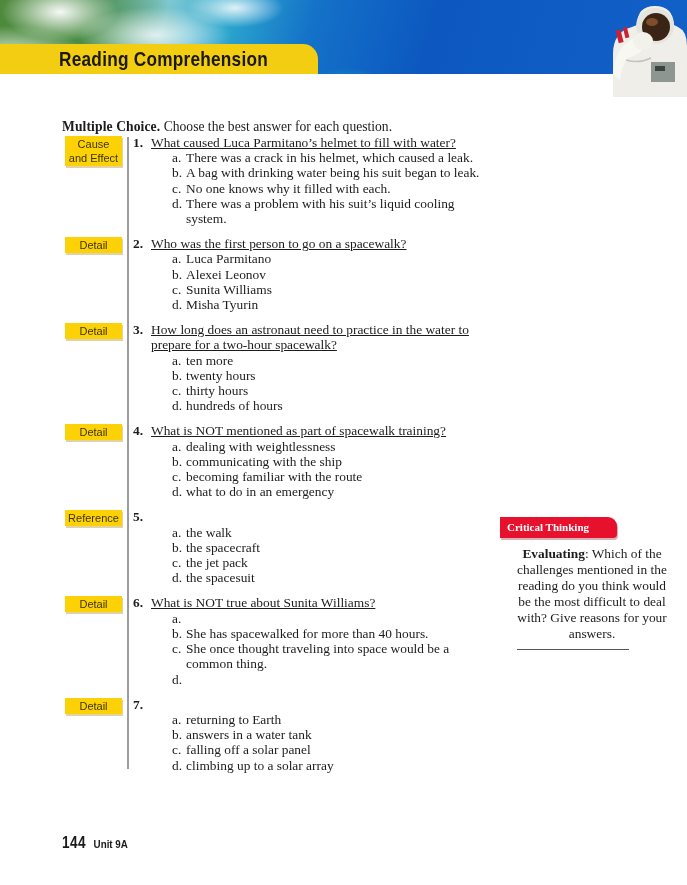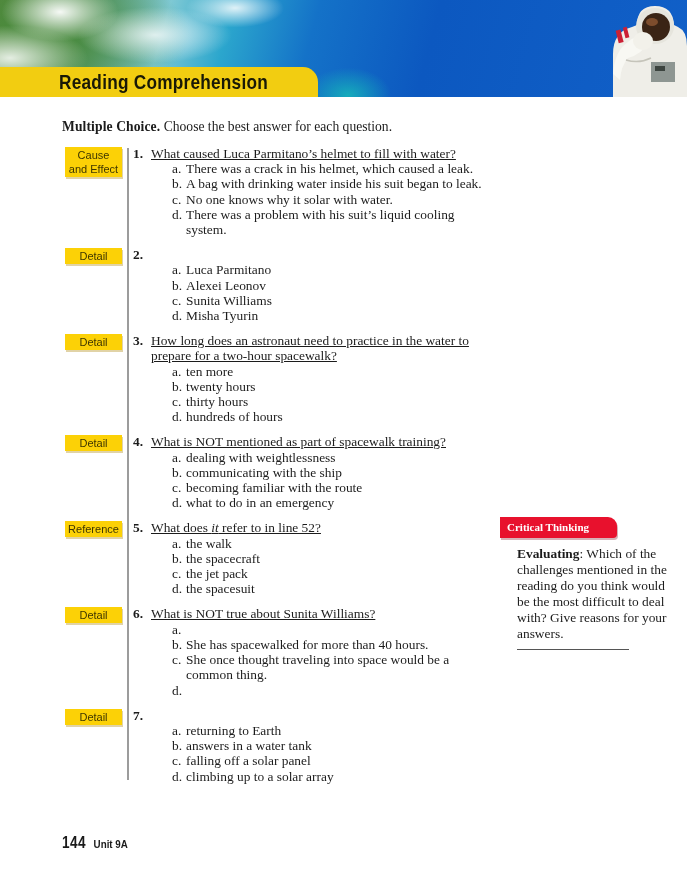--- a/index.html
+++ b/index.html
@@ -4,21 +4,21 @@
 <style>
   * { margin:0; padding:0; box-sizing:border-box; }
   html,body { background:#e9e9e9; }
   .page {
     position:relative; width:687px; height:885px; margin:0 auto;
     background:#ffffff; overflow:hidden;
     font-family:"Liberation Serif", serif; color:#1c1c1c;
   }
 
   
-  .hero { position:absolute; top:0; left:0; width:687px; height:97px; }
+  .hero { position:absolute; top:0; left:0; width:687px; height:74px; }
   .earth {
     position:absolute; inset:0;
     background:
       radial-gradient(ellipse 90px 45px at 60px 12px, rgba(255,255,255,.95), rgba(255,255,255,0) 65%),
       radial-gradient(ellipse 120px 50px at 10px 58px, rgba(255,255,255,.85), rgba(255,255,255,0) 65%),
       radial-gradient(ellipse 110px 40px at 155px 35px, rgba(250,253,255,.8), rgba(255,255,255,0) 70%),
       radial-gradient(ellipse 70px 28px at 235px 8px, rgba(255,255,255,.85), rgba(255,255,255,0) 70%),
       radial-gradient(ellipse 60px 38px at 348px 95px, rgba(22,178,186,.9), rgba(22,178,186,0) 72%),
       radial-gradient(ellipse 200px 95px at 40px 35px, rgba(72,138,58,.92), rgba(72,138,58,0) 75%),
       linear-gradient(105deg, #55883f 0%, #4f8f55 12%, #7fc9d4 24%, #2ba6cd 33%, #1472c8 45%, #0c58c0 62%, #1160c8 100%);
@@ -33,21 +33,21 @@
     font-weight:bold; font-size:21px; line-height:30px; color:#191906;
     padding-left:72px; transform:scaleX(0.82); transform-origin:0 50%;
     white-space:nowrap; letter-spacing:0.3px;
   }
 
   
   .content { position:absolute; top:97px; left:0; width:687px; height:740px; padding-top:22px; }
   .instructions { margin-left:62px; font-size:13.6px; line-height:15px; }
   .instructions b { letter-spacing:0.1px; }
 
-  .questions { position:relative; margin-top:12px; width:500px; }
+  .questions { position:relative; margin-top:1px; width:500px; }
   .vrule { position:absolute; left:127px; top:2px; bottom:4px; width:2px; background:#9c9c9c; }
 
   .qrow { display:flex; align-items:flex-start; margin-bottom:10px; }
   .label-cell { width:122px; display:flex; justify-content:flex-end; flex:none; padding-top:1px; }
   .qlabel {
     width:57px; text-align:center;
     font-family:"Liberation Sans", sans-serif; font-size:11px; line-height:14px;
     color:#3e3600; background:#fcd106; padding:1px 2px;
     box-shadow:1px 2px 0 rgba(170,130,0,.35);
   }
@@ -60,21 +60,21 @@
   .otext { max-width:305px; }
 
   
   .sidebar { position:absolute; left:500px; top:420px; width:172px; }
   .ct-banner {
     width:117px; height:21px; background:#e8112d;
     border-radius:0 9px 4px 0; padding-left:7px;
     font-size:11px; font-weight:bold; color:#ffffff; line-height:20px;
     box-shadow:1px 2px 0 rgba(120,0,15,.3);
   }
-  .ct-para { margin:8px 0 0 17px; width:150px; font-size:13.4px; line-height:16px; }
+  .ct-para { margin:8px 0 0 17px; width:150px; font-size:13.4px; line-height:16px;text-align:center; }
   .ct-divider { border:none; border-top:1.5px solid #555; width:112px; margin:7px 0 0 17px; }
 
   
   .page-footer {
     position:absolute; left:62px; top:834px;
     font-family:"Liberation Sans", sans-serif; font-weight:bold; color:#1a1a1a;
     transform:scaleX(0.85); transform-origin:0 50%; white-space:nowrap;
   }
   .pnum { font-size:16px; letter-spacing:0.5px; }
   .unit { font-size:11.5px; margin-left:9px; }
@@ -122,40 +122,41 @@
           <div class="qline">
               <span class="qnum">1.</span>
               <span class="qtext">What caused Luca Parmitano’s helmet to fill with water?</span>
             </div>
           <div class="opt">
               <span class="oletter">a.</span>
               <span class="otext">There was a crack in his helmet, which caused a leak.</span>
             </div>
           <div class="opt">
               <span class="oletter">b.</span>
-              <span class="otext">A bag with drinking water inside his suit began to leak.</span>
-            </div>
-          <div class="opt">
-              <span class="oletter">c.</span>
-              <span class="otext">No one knows why it solar with water.</span>
+              <span class="otext">A bag with drinking water being his suit began to leak.</span>
+            </div>
+          <div class="opt">
+              <span class="oletter">c.</span>
+              <span class="otext">No one knows why it filled with each.</span>
             </div>
           <div class="opt">
               <span class="oletter">d.</span>
               <span class="otext">There was a problem with his suit’s liquid cooling system.</span>
             </div>
         </div>
       </div>
 
       <div class="qrow">
         <div class="label-cell">
             <span class="qlabel">Detail</span>
           </div>
         <div class="qbody">
           <div class="qline">
               <span class="qnum">2.</span>
+              <span class="qtext">Who was the first person to go on a spacewalk?</span>
             </div>
           <div class="opt">
               <span class="oletter">a.</span>
               <span class="otext">Luca Parmitano</span>
             </div>
           <div class="opt">
               <span class="oletter">b.</span>
               <span class="otext">Alexei Leonov</span>
             </div>
           <div class="opt">
@@ -225,21 +226,20 @@
         </div>
       </div>
 
       <div class="qrow">
         <div class="label-cell">
             <span class="qlabel">Reference</span>
           </div>
         <div class="qbody">
           <div class="qline">
               <span class="qnum">5.</span>
-              <span class="qtext"><span>What does </span><i>it</i><span> refer to in line 52?</span></span>
             </div>
           <div class="opt">
               <span class="oletter">a.</span>
               <span class="otext">the walk</span>
             </div>
           <div class="opt">
               <span class="oletter">b.</span>
               <span class="otext">the spacecraft</span>
             </div>
           <div class="opt">

